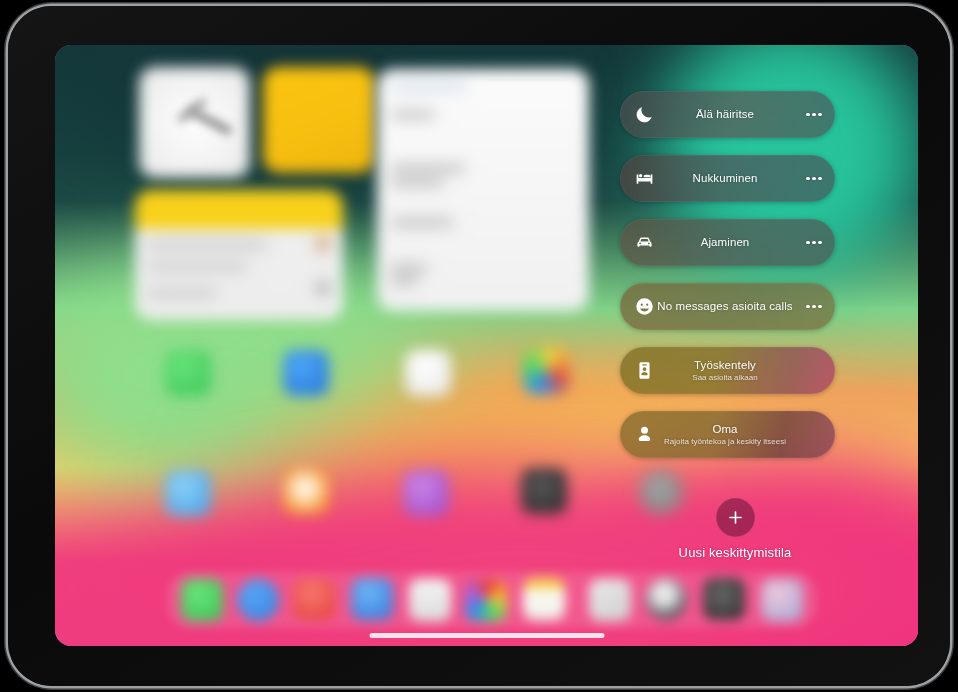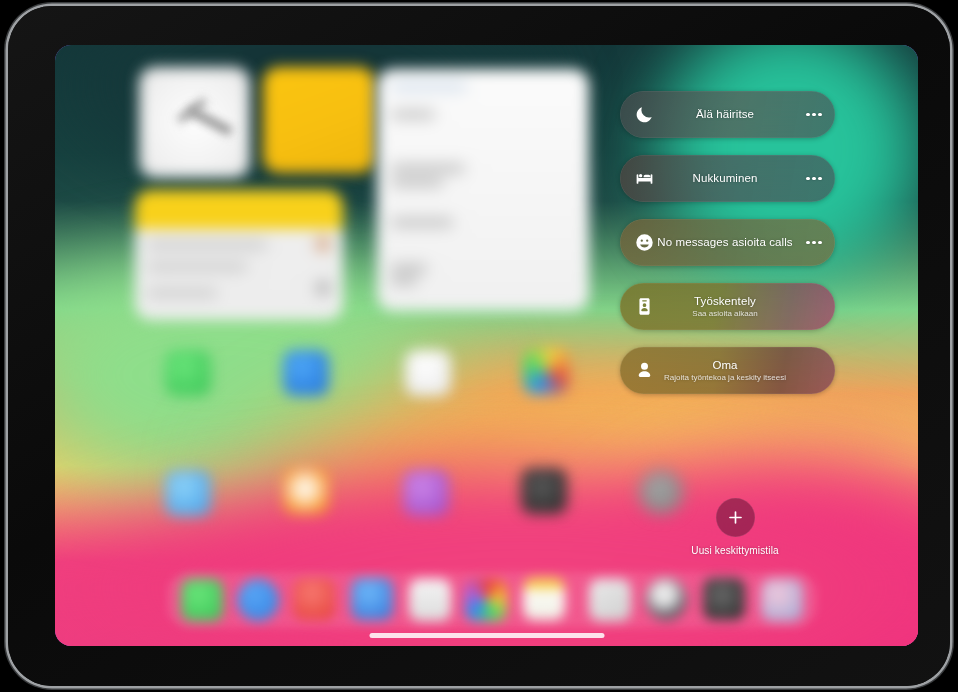--- a/index.html
+++ b/index.html
@@ -189,21 +189,21 @@
   #new-focus-button{
     width:39px;height:39px;border-radius:50%;
     background:rgba(90,14,48,.50);
     backdrop-filter:blur(10px);-webkit-backdrop-filter:blur(10px);
     display:flex;align-items:center;justify-content:center;
     cursor:pointer;
     box-shadow:inset 0 0 0 .5px rgba(255,255,255,.12);
   }
   #new-focus-button svg{width:19px;height:19px;}
   #new-focus-label{
-    margin-top:8px;color:#fff;font-size:10px;letter-spacing:.15px;
+    margin-top:8px;color:#fff;font-size:13px;letter-spacing:.15px;
     text-shadow:0 0 3px rgba(0,0,0,.3);
   }
 
   
   #home-indicator{
     position:absolute;left:50%;transform:translateX(-50%);
     bottom:8px;width:235px;height:5px;border-radius:3px;
     background:rgba(255,255,255,.85);
     cursor:pointer;
   }
@@ -305,20 +305,35 @@
         <span class="pill-text">
           <span class="pill-title">Nukkuminen</span>
         </span>
         <span class="pill-more">
             <i></i>
             <i></i>
             <i></i>
           </span>
       </div>
 
+      <div class="focus-pill" id="pill-drive">
+        <span class="pill-icon">
+          <svg viewBox="0 0 24 24" fill="#fff">
+              <path d="M5.4 11.2 6.6 8A2.4 2.4 0 0 1 8.9 6.4h6.2A2.4 2.4 0 0 1 17.4 8l1.2 3.2c.9.3 1.5 1.1 1.5 2.1v2.6c0 .5-.4.9-.9.9h-.7c-.5 0-.9-.4-.9-.9v-.4H6.4v.4c0 .5-.4.9-.9.9H4.8c-.5 0-.9-.4-.9-.9v-2.6c0-1 .6-1.8 1.5-2.1zm1.9-.4h9.4l-.9-2.4a.8.8 0 0 0-.7-.5H8.9a.8.8 0 0 0-.7.5l-.9 2.4zM7 14.1a1 1 0 1 0 0-2 1 1 0 0 0 0 2zm10 0a1 1 0 1 0 0-2 1 1 0 0 0 0 2z"></path>
+            </svg>
+        </span>
+        <span class="pill-text">
+          <span class="pill-title">Ajaminen</span>
+        </span>
+        <span class="pill-more">
+            <i></i>
+            <i></i>
+            <i></i>
+          </span>
+      </div>
 
       <div class="focus-pill" id="pill-nomsg">
         <span class="pill-icon">
           <svg viewBox="0 0 24 24" fill="#fff">
               <path d="M12 2.6A9.4 9.4 0 1 0 21.4 12 9.4 9.4 0 0 0 12 2.6zm-3.1 6a1.3 1.3 0 1 1 0 2.6 1.3 1.3 0 0 1 0-2.6zm6.2 0a1.3 1.3 0 1 1 0 2.6 1.3 1.3 0 0 1 0-2.6zM12 17.7c-2.3 0-4.3-1.4-5-3.4h10c-.7 2-2.7 3.4-5 3.4z"></path>
             </svg>
         </span>
         <span class="pill-text">
           <span class="pill-title two-line">No messages asioita calls</span>
         </span>

